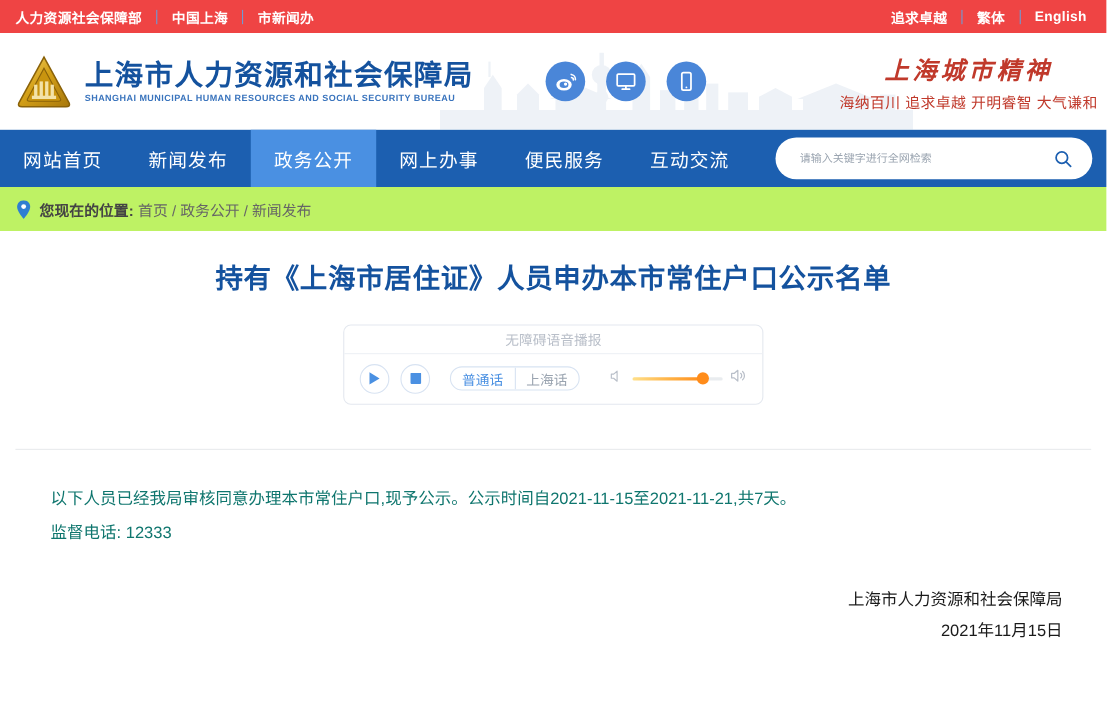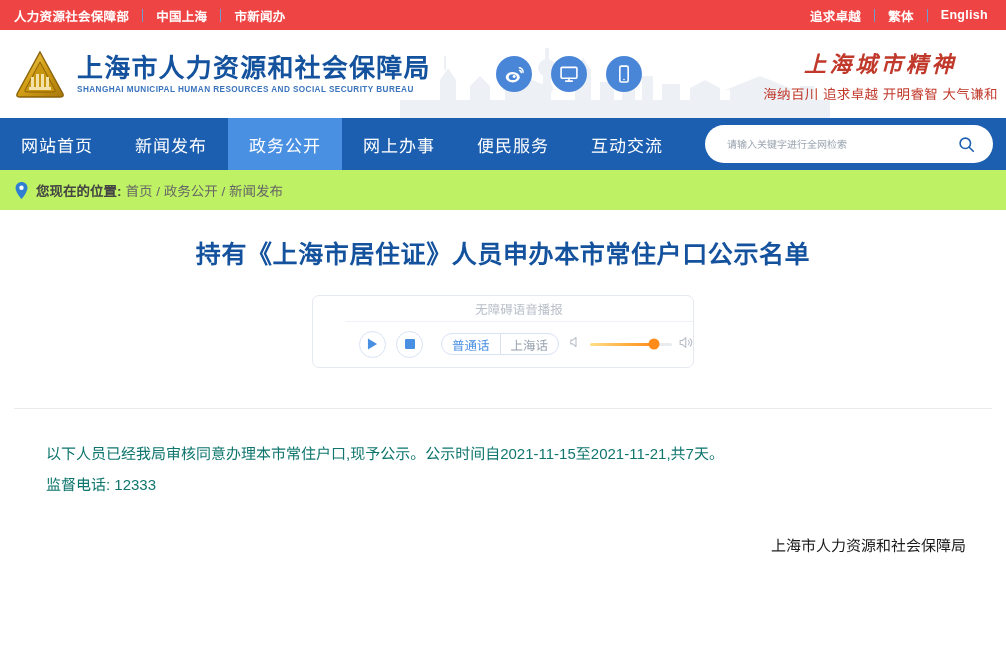--- a/index.html
+++ b/index.html
@@ -142,21 +142,20 @@
     text-align:center; font-size:25px; font-weight:bold;
     color:#14529e; letter-spacing:.6px;
     margin-top:28px; line-height:1.35;
   }
 
   
   .audio {
     width:382px; margin:23px auto 0;
     border:1px solid #e4e8ef; border-radius:7px;
     background:#ffffff;
-    padding-left:32px;
   }
   .audio-head {
     height:26px; display:flex; align-items:center;
     justify-content:center;
     font-size:12.5px; color:#b9bfc9;
     border-bottom:1px solid #eef1f5;
   }
   .audio-body {
     height:45px; display:flex; align-items:center;
     padding:0 14px; gap:10px;
@@ -396,15 +395,16 @@
 
   <div class="rule"></div>
 
   <div class="body-text">
     <p>以下人员已经我局审核同意办理本市常住户口,现予公示。公示时间自2021-11-15至2021-11-21,共7天。</p>
     <p>监督电话: 12333</p>
   </div>
 
   <div class="sign">
     <div>上海市人力资源和社会保障局</div>
+    <div>2021年11月15日</div>
   </div>
 
 </div>
 
 </body></html>

